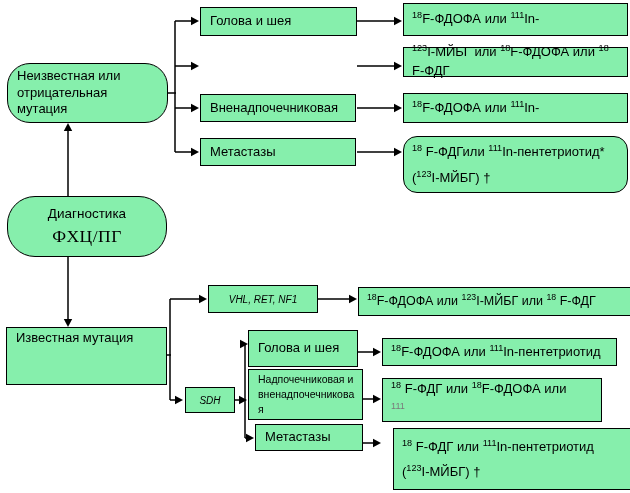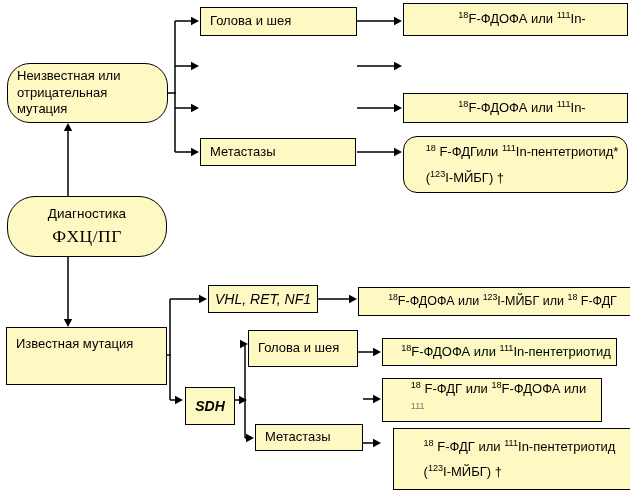--- a/index.html
+++ b/index.html
@@ -4,29 +4,29 @@
 <style>
   html,body { margin:0; padding:0; background:#fff; }
   .canvas {
     position:relative; width:630px; height:493px; background:#ffffff;
     font-family:"Liberation Sans", sans-serif; color:#000; overflow:hidden;
   }
   .connectors { position:absolute; left:0; top:0; width:630px; height:493px; }
   .connectors path { stroke:#000; stroke-width:1.5; fill:none; }
   .connectors polygon { fill:#000; stroke:none; }
   .node {
-    position:absolute; box-sizing:border-box; border:1.5px solid #000; background:#fef9c3;
+    position:absolute; box-sizing:border-box; border:1.5px solid #000; background:#86efac;
     display:flex; align-items:center; font-size:13px; line-height:1.3;
   }
   .padded { padding:2px 6px 2px 9px; }
-  .top-align { align-items:flex-start; padding-top:8px; }
+  .top-align { align-items:flex-start; padding-top:2px; }
   .centered { justify-content:center; text-align:center; }
-  .italic { font-style:italic; font-size:14px; }
+  .italic { font-style:italic; font-size:10px; }
   .small { font-size:10.5px; line-height:1.45; }
-  .result { padding:1px 4px 1px 17px; font-size:13px;justify-content:center; }
+  .result { padding:1px 4px 1px 8px; font-size:13px; }
   .vhl-result { font-size:12.5px; }
   .tall { line-height:1.95; }
   .mid-tall { line-height:1.6; }
   .prewrap { white-space:pre-line; }
   .diag-stack { width:100%; text-align:center; }
   .diag-line1 { font-size:13.5px; }
   .diag-line2 { font-family:"Liberation Serif", serif; font-size:17.5px; letter-spacing:0.5px; margin-top:2px; }
   sup { font-size:70%; line-height:0; vertical-align:super; }
   sup.muted { color:#7a7a7a; }
 </style>
@@ -96,47 +96,58 @@
     </div>
   </div>
 
   <div class="node padded top-align" style="left:6px; top:327px; width:161px; height:58px;">
     <span>Известная мутация</span>
   </div>
 
   <div class="node padded" style="left:200px; top:7px; width:157px; height:29px;">
     <span>Голова и шея</span>
   </div>
+  <div class="node padded" style="left:200px; top:94px; width:156px; height:28px;">
+    <span>Вненадпочечниковая</span>
+  </div>
   <div class="node padded" style="left:200px; top:138px; width:156px; height:28px;">
     <span>Метастазы</span>
   </div>
 
   <div class="node result" style="left:403px; top:3px; width:225px; height:33px;">
     <span><sup>18</sup>F-ФДОФА или <sup>111</sup>In-</span>
+  </div>
+  <div class="node result small" style="left:403px; top:47px; width:225px; height:30px;">
+    <span><sup>123</sup>I-МЙБГ или <sup>18</sup>F-ФДОФА или <sup>18</sup> F-ФДГ</span>
   </div>
   <div class="node result" style="left:403px; top:93px; width:225px; height:30px;">
     <span><sup>18</sup>F-ФДОФА или <sup>111</sup>In-</span>
   </div>
   <div class="node result tall" style="left:403px; top:136px; width:225px; height:57px;border-radius:14px;">
     <span><sup>18</sup> F-ФДГили <sup>111</sup>In-пентетриотид*<br>(<sup>123</sup>I-МЙБГ) †</span>
   </div>
 
   <div class="node centered italic" style="left:208px; top:285px; width:110px; height:28px;">
     <span>VHL, RET, NF1</span>
   </div>
   <div class="node result vhl-result" style="left:358px; top:287px; width:276px; height:29px;">
     <span><sup>18</sup>F-ФДОФА или <sup>123</sup>I-МЙБГ или <sup>18</sup> F-ФДГ</span>
   </div>
 
-  <div class="node centered italic" style="left:185px; top:387px; width:50px; height:38px;font-weight:bold;">
+  <div class="node centered italic" style="left:185px; top:387px; width:50px; height:26px;">
     <span>SDH</span>
   </div>
 
   <div class="node padded" style="left:248px; top:330px; width:110px; height:37px;">
     <span>Голова и шея</span>
+  </div>
+  <div class="node padded small prewrap" style="left:248px; top:369px; width:115px; height:51px;">
+    <span class="prewrap">Надпочечниковая и
+вненадпочечникова
+я</span>
   </div>
   <div class="node padded" style="left:255px; top:424px; width:108px; height:27px;">
     <span>Метастазы</span>
   </div>
 
   <div class="node result" style="left:382px; top:338px; width:235px; height:28px;">
     <span><sup>18</sup>F-ФДОФА или <sup>111</sup>In-пентетриотид</span>
   </div>
   <div class="node result mid-tall" style="left:382px; top:378px; width:220px; height:44px;">
     <span><sup>18</sup> F-ФДГ или <sup>18</sup>F-ФДОФА или<br><sup class="muted">111</sup></span>

